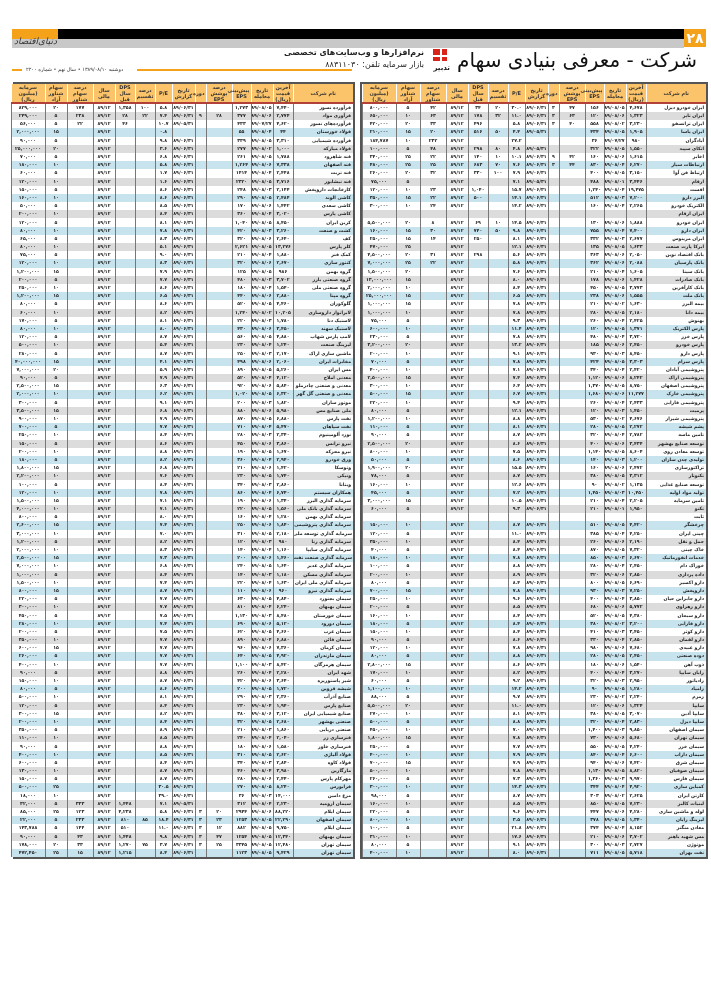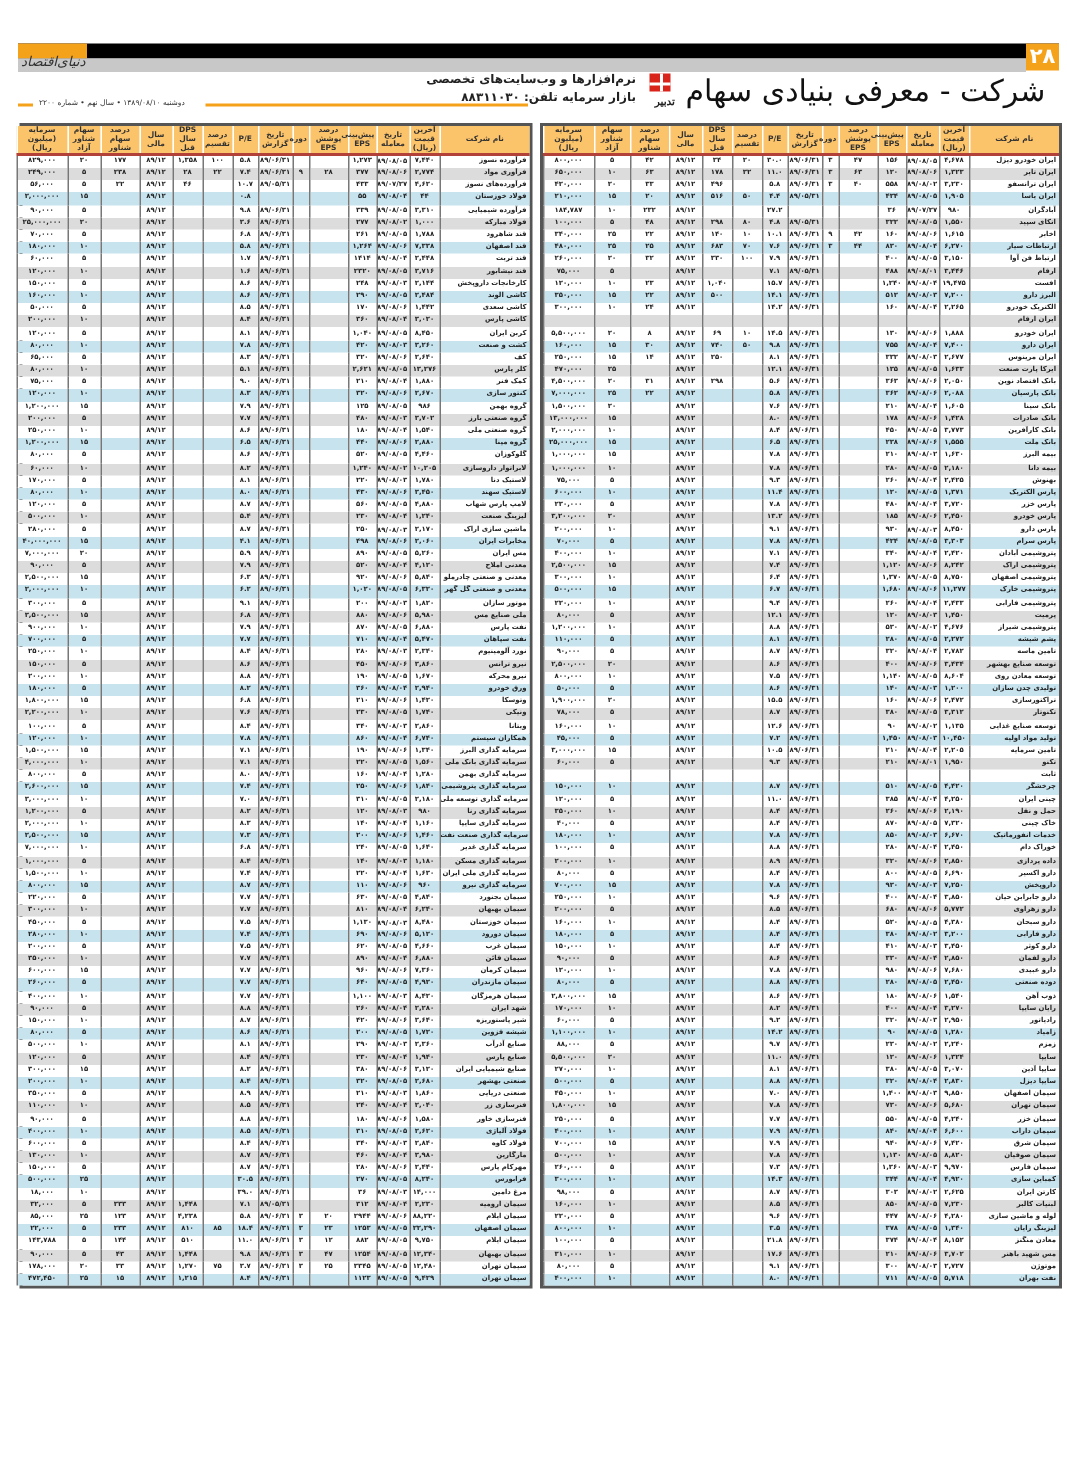--- a/index.html
+++ b/index.html
@@ -8,23 +8,23 @@
   .topbar .orange-left { position: absolute; left: 0; top: 0; width: 46px; height: 10px; background: #f5a21b; }
   .pagenum { position: absolute; right: 5px; top: 29px; width: 22px; height: 18px; background: #f5a21b; color: #fff; font-size: 14px; font-weight: bold; text-align: center; line-height: 18px; }
   .graybar { position: absolute; left: 12px; top: 39px; width: 672px; height: 9px; background: #c8c8c8; }
   .brand { position: absolute; left: 14px; top: 36px; font-size: 9px; font-style: italic; color: #333; font-family: Liberation Mono, monospace; }
   .title { position: absolute; right: 14px; top: 48px; font-size: 20px; color: #111; direction: rtl; font-weight: normal; letter-spacing: -0.5px; }
   .adbox { position: absolute; left: 270px; top: 46px; width: 180px; height: 30px; direction: rtl; }
   .ad-logo { position: absolute; right: 0; top: 0; width: 22px; height: 26px; }
   .ad-logo .sq { position: absolute; right: 2px; top: 2px; width: 16px; height: 14px; background: #d9241c; border: 1px solid #fff; }
   .ad-logo .sq::before { content: ""; position: absolute; left: 7px; top: 0; width: 2px; height: 12px; background: #fff; }
   .ad-logo .sq::after { content: ""; position: absolute; left: 0; top: 6px; width: 14px; height: 2px; background: #fff; }
-  .ad-logo .lbl { position: absolute; right: 0; bottom: 0; font-size: 7px; font-weight: bold; color: #222; font-family: Liberation Serif, serif; }
+  .ad-logo .lbl { position: absolute; right: 0; bottom: 0; font-size: 7px; font-weight: bold; color: #222; }
   .ad-line1 { position: absolute; right: 26px; top: 2px; font-size: 8px; font-weight: bold; color: #222; white-space: nowrap; text-align: center; }
-  .ad-line2 { position: absolute; right: 26px; top: 14px; font-size: 8px; font-weight: bold; color: #222; white-space: nowrap; }
+  .ad-line2 { position: absolute; right: 26px; top: 14px; font-size: 8px; font-weight: normal; color: #222; white-space: nowrap; }
   .dateline { position: absolute; left: 12px; top: 66px; width: 340px; height: 8px; }
   .dateline .l1 { position: absolute; left: 0; top: 3px; width: 10px; height: 2px; background: #f5a21b; }
   .dateline .txt { position: absolute; left: 14px; top: 0; font-size: 5px; color: #333; white-space: nowrap; direction: rtl; }
   .dateline .l2 { position: absolute; left: 125px; top: 3px; width: 215px; height: 2px; background: #f5a21b; }
 
   .tbl { position: absolute; top: 82px; border: 2px solid #555; direction: rtl; }
   .tbl-left { left: 13px; width: 342px; }
   .tbl-right { left: 360px; width: 348px; }
   .tbl table { border-collapse: collapse; width: 100%; table-layout: fixed; }
   .tbl th { background: #fbc36a; font-size: 5px; line-height: 6px; height: 19px; font-weight: bold; color: #333; border-left: 1px solid #fff; padding: 0 1px; text-align: center; vertical-align: middle; }

